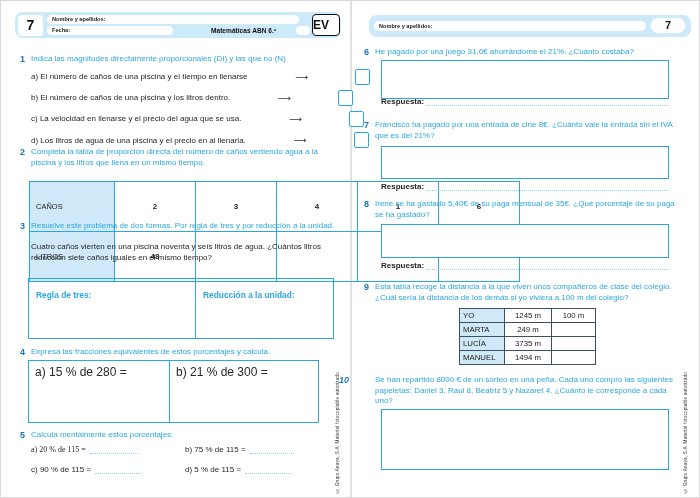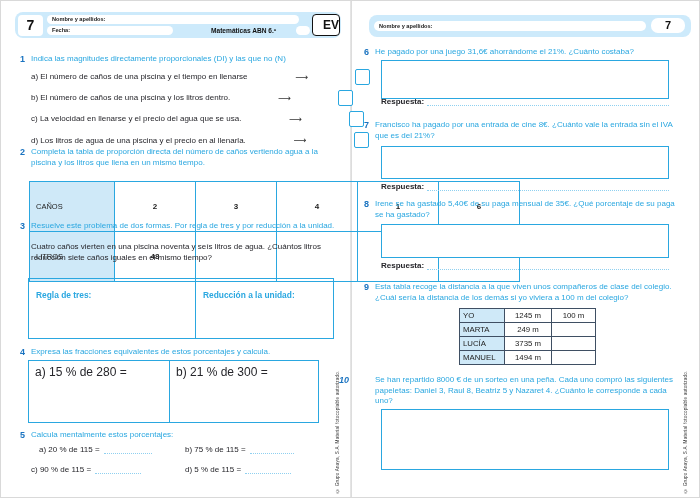--- a/index.html
+++ b/index.html
@@ -5,21 +5,21 @@
   html,body{margin:0;padding:0;background:#ffffff;}
   body{font-family:"Liberation Sans","DejaVu Sans",sans-serif;color:#26262b;}
   .sheet{position:relative;width:700px;height:498px;background:#fff;border:1px solid #d9d9d9;box-sizing:border-box;overflow:hidden;}
   .fold{position:absolute;left:349px;top:0;width:2px;height:498px;background:linear-gradient(to right,#e9e9e9,#d8d8d8);}
   .pos{position:absolute;}
   
   .hdr{position:absolute;background:#cdeafb;border-radius:8px;}
   .unitbox{position:absolute;background:#fff;border-radius:4px;font-weight:bold;color:#111;text-align:center;}
   .pill{position:absolute;background:#fff;border-radius:5px;font-size:5.6px;font-weight:bold;color:#222;line-height:9px;padding-left:5px;box-sizing:border-box;}
   .subject{position:absolute;font-size:6.6px;font-weight:bold;color:#111;}
-  .evbox{position:absolute;background:#fff;border:1.6px solid #111;border-radius:4px;font-weight:bold;font-size:12px;color:#111;text-align:right;}
+  .evbox{position:absolute;background:#fff;border:1.6px solid #111;border-radius:4px;font-weight:bold;font-size:12px;color:#111;text-align:left;}
   
   .num{position:absolute;font-weight:bold;color:#1a73c0;font-size:9px;text-align:right;}
   .title{position:absolute;color:#2aa7e0;font-size:8px;line-height:10.5px;}
   .btxt{position:absolute;color:#26262b;font-size:8px;line-height:10.5px;}
   .abox{position:absolute;border:1px solid #2aa7e0;background:#fff;box-sizing:border-box;}
   .item1{display:flex;align-items:center;margin-bottom:6.2px;height:15px;gap:44px;}
   .item1 .txt{font-size:8px;color:#26262b;white-space:nowrap;}
   .item1 .arrow{font-size:9px;color:#333;margin:0 3px 0 4px;}
   .dibox{width:13px;height:14px;border:1px solid #2aa7e0;border-radius:2px;background:#fff;flex:0 0 auto;}
   table.t2{position:absolute;border-collapse:collapse;table-layout:fixed;}
@@ -123,21 +123,21 @@
   <div class="title" style="left:30px;top:346px;width:308px;">Expresa las fracciones equivalentes de estos porcentajes y calcula.</div>
   <div class="calcbox" style="left:27px;top:359px;width:145px;height:63px;">
     <span>a) 15 % de 280 =</span>
   </div>
   <div class="calcbox" style="left:168px;top:359px;width:150px;height:63px;">
     <span>b) 21 % de 300 =</span>
   </div>
 
   <div class="num" style="left:8px;top:429px;width:16px;">5</div>
   <div class="title" style="left:30px;top:429px;width:308px;">Calcula mentalmente estos porcentajes:</div>
-  <div class="pctrow" style="left:38px;top:444px;">
+  <div class="pctrow" style="left:30px;top:444px;font-family:Liberation Serif, serif;">
     <span>a) 20 % de 115 =</span>
       <span class="dots" style="width:48px;"></span>
   </div>
   <div class="pctrow" style="left:184px;top:444px;">
     <span>b) 75 % de 115 =</span>
       <span class="dots" style="width:44px;"></span>
   </div>
   <div class="pctrow" style="left:30px;top:464px;">
     <span>c) 90 % de 115 =</span>
       <span class="dots" style="width:46px;"></span>

